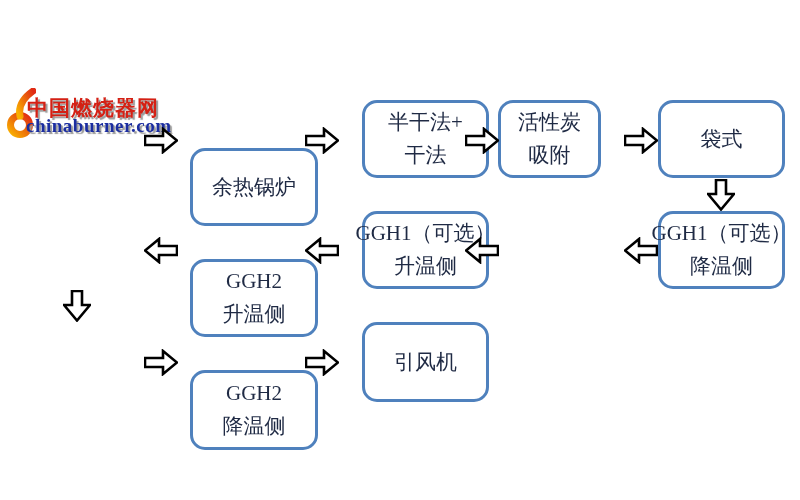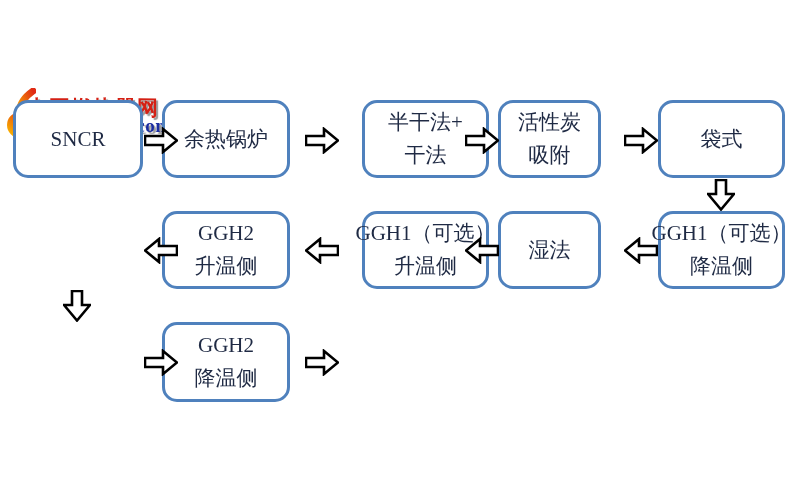--- a/index.html
+++ b/index.html
@@ -9,21 +9,21 @@
   }
   .node{
     position:absolute;box-sizing:border-box;
     border:3.5px solid #4f81bd;border-radius:15px;background:#ffffff;
     display:flex;flex-direction:column;align-items:center;justify-content:center;
     color:#1f2a44;font-size:21px;line-height:33px;text-align:center;
   }
   .node span{display:block;white-space:nowrap;}
   
   .c1{left:13px;width:130px;}
-  .c2{left:162px;width:128px;}
+  .c2{left:190px;width:128px;margin-top:48px;}
   .c3{left:339px;width:127px;margin-left:23px;}
   .c4{left:498px;width:103px;}
   .c5{left:658px;width:127px;}
   
   .r1{top:100px;height:78px;}
   .r2{top:211px;height:78px;}
   .r3{top:322px;height:80px;}
   .arrow{position:absolute;}
   .arrow svg{display:block;}
   
@@ -63,23 +63,20 @@
 
   <div id="watermark">
     <svg id="wm-flame" width="30" height="52" viewBox="0 0 30 52">
       <circle cx="14" cy="37" r="9.5" fill="none" stroke="url(#flame-grad)" stroke-width="7"></circle>
       <path d="M14 28 C12 18 17 10 27 3" fill="none" stroke="url(#flame-grad)" stroke-width="7" stroke-linecap="round"></path>
     </svg>
     <div id="wm-title">中国燃烧器网</div>
     <div id="wm-domain">chinaburner.com</div>
   </div>
 
-  <div class="node r1 c1">
-    <span>SNCR</span>
-  </div>
   <div class="node r1 c2">
     <span>余热锅炉</span>
   </div>
   <div class="node r1 c3">
     <span>半干法+</span>
     <span>干法</span>
   </div>
   <div class="node r1 c4">
     <span>活性炭</span>
     <span>吸附</span>
@@ -89,31 +86,31 @@
   </div>
 
   <div class="node r2 c2">
     <span>GGH2</span>
     <span>升温侧</span>
   </div>
   <div class="node r2 c3">
     <span>GGH1（可选）</span>
     <span>升温侧</span>
   </div>
-  <div class="node r2 c4">
-    <span>湿法</span>
-  </div>
   <div class="node r2 c5">
     <span>GGH1（可选）</span>
     <span>降温侧</span>
   </div>
 
   <div class="node r3 c2">
     <span>GGH2</span>
     <span>降温侧</span>
+  </div>
+  <div class="node r3 c3">
+    <span>引风机</span>
   </div>
 
   <div class="arrow" style="left:144px;top:127px">
     <svg width="34" height="27" viewBox="0 0 34 27">
         <use href="#arrow-right-glyph"></use>
       </svg>
   </div>
   <div class="arrow" style="left:305px;top:127px">
     <svg width="34" height="27" viewBox="0 0 34 27">
         <use href="#arrow-right-glyph"></use>

